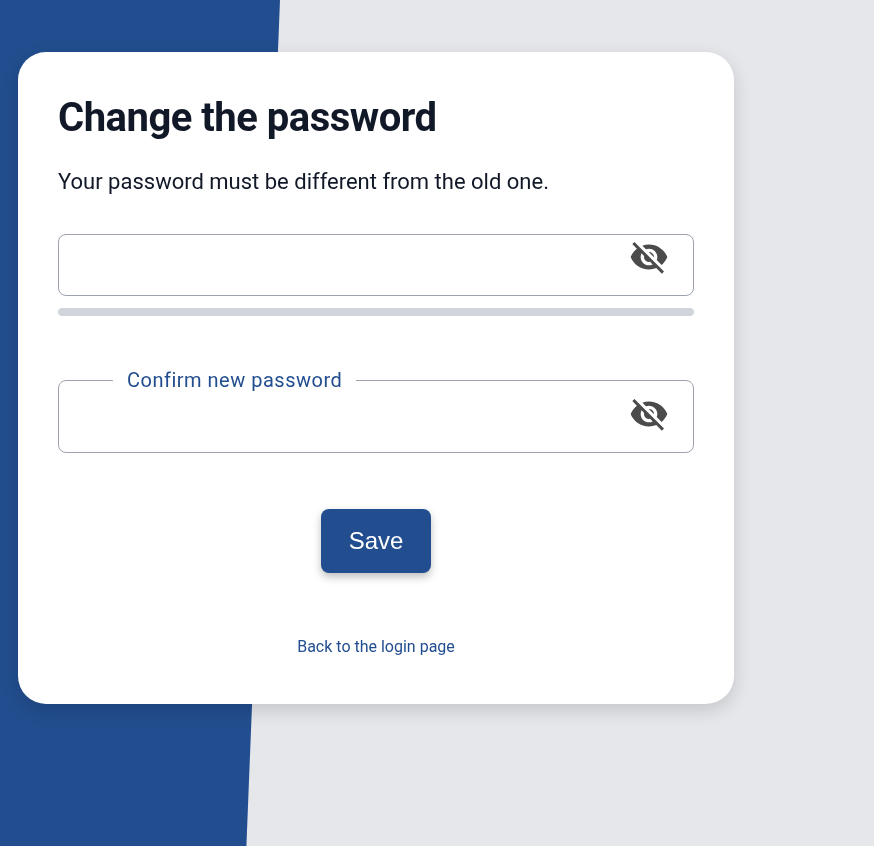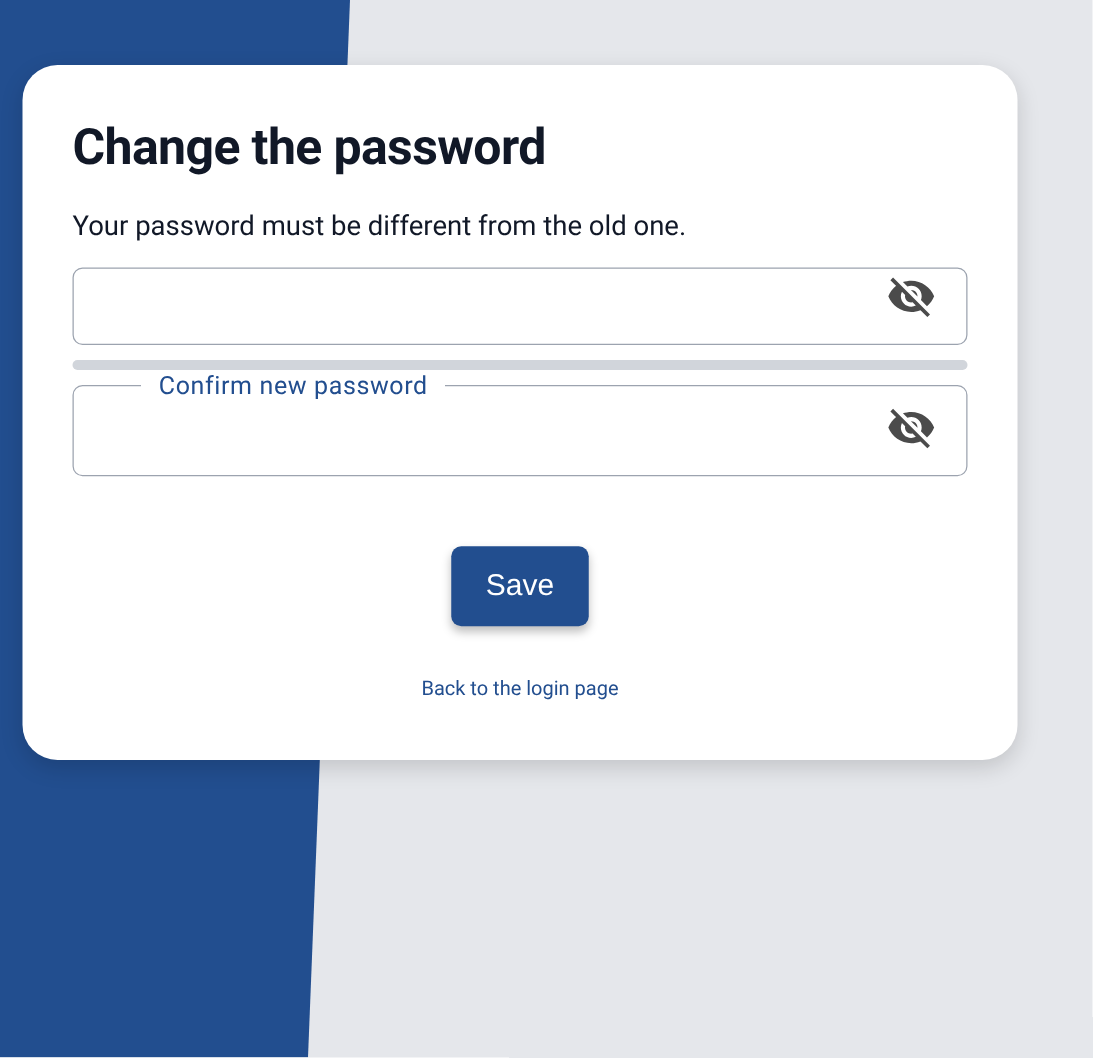--- a/index.html
+++ b/index.html
@@ -18,44 +18,44 @@
       width: 280px;
       height: 846px;
       background: #224e8f;
       clip-path: polygon(0 0, 100% 0, 88% 100%, 0 100%);
       z-index: 0;
     }
     .card {
       position: absolute;
       top: 52px;
       left: 18px;
-      width: 796px;
+      width: 716px;
       background: #fff;
       border-radius: 28px;
       box-shadow: 0 6px 18px rgba(0,0,0,0.15);
       padding: 42px 40px 48px 40px;
       z-index: 1;
     }
     .title {
       font-size: 40px;
       font-weight: 700;
       color: #111827;
       letter-spacing: -0.5px;
       margin-bottom: 28px;
     }
     .subtitle {
       font-size: 22px;
       color: #111827;
-      margin-bottom: 20px;
+      margin-bottom: 40px;
     }
     .field-wrap {
       position: relative;
       margin-bottom: 0;
     }
-    .field-wrap.mt { }
+    .field-wrap.mt { margin-top: 52px; }
     fieldset.input-fieldset {
       border: 1.5px solid #9ca3af;
       border-radius: 8px;
       padding: 0;
       margin: 0;
       position: relative;
     }
     fieldset.input-fieldset legend {
       margin-left: 54px;
       padding: 0 14px;
@@ -100,21 +100,21 @@
       text-align: center;
       font-size: 22px;
       color: #6b7280;
       margin-top: 6px;
     }
     .actions {
       display: flex;
       flex-direction: column;
       align-items: center;
       margin-top: 56px;
-      gap: 40px;
+      gap: 64px;
     }
     .save-btn {
       background: #224e8f;
       color: #ffffff;
       border: none;
       border-radius: 8px;
       padding: 18px 28px;
       font-size: 24px;
       cursor: pointer;
       box-shadow: 0 4px 8px rgba(0,0,0,0.25);

